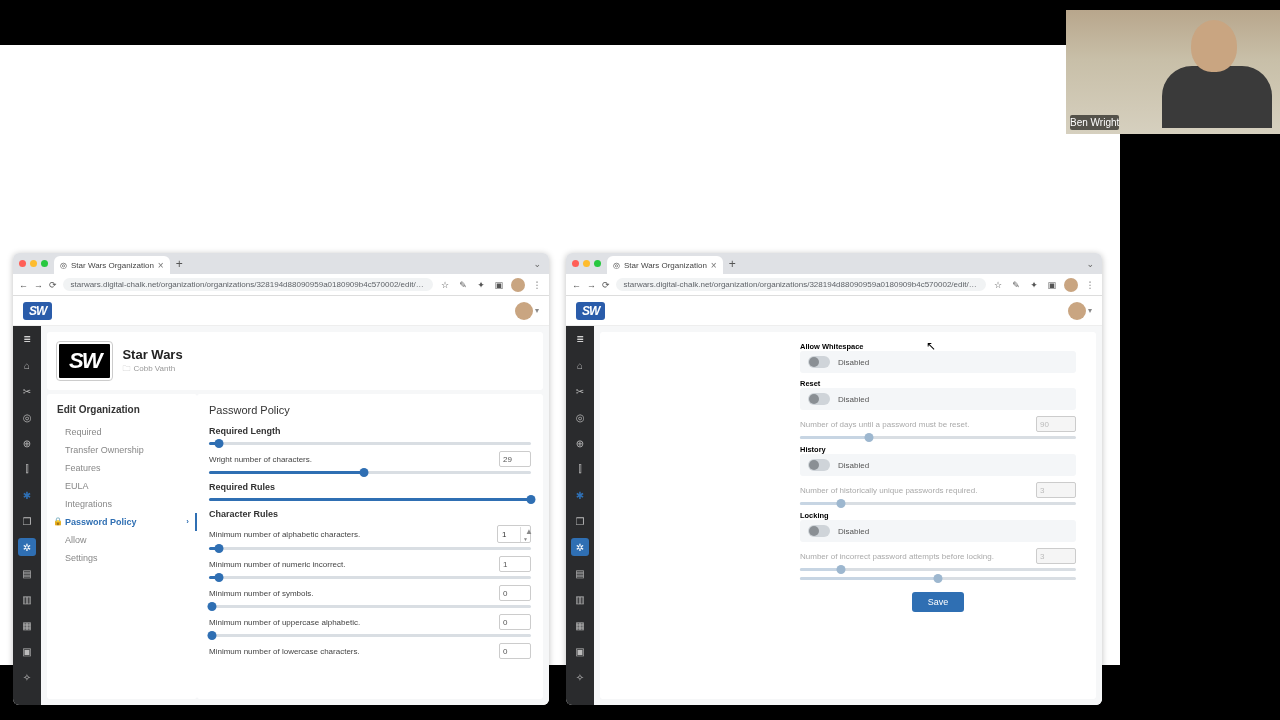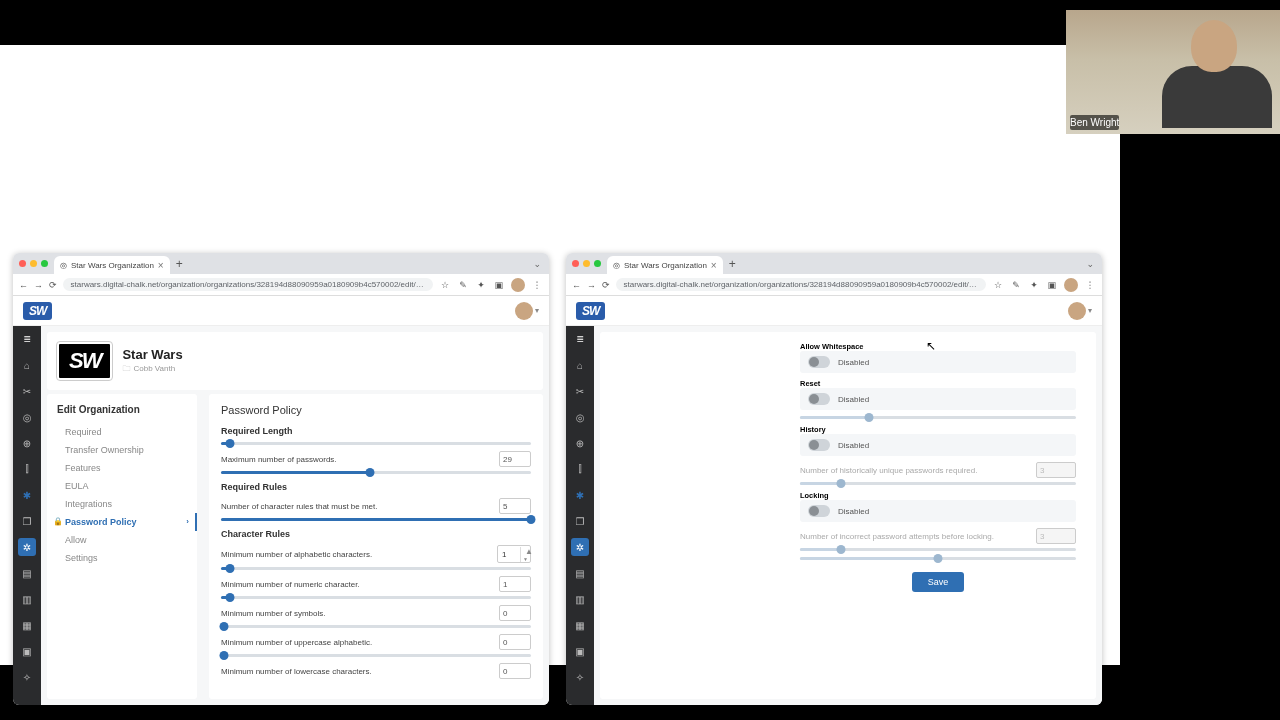--- a/index.html
+++ b/index.html
@@ -43,21 +43,21 @@
   .rail .ritem.active2 { color:#2f6fb3; }
   .rail .hamb { color:#fff; font-size:12px; }
 
   .content { flex:1; background:#f6f7f8; overflow:hidden; display:flex; flex-direction:column; }
   .orghdr { background:#fff; margin:6px 6px 4px 6px; padding:10px; display:flex; align-items:center; gap:10px; border-radius:3px; }
   .orglogo { background:#000; border:2px solid #fff; outline:1px solid #ccc; color:#fff; font-weight:800; font-style:italic; font-size:22px; padding:4px 10px; border-radius:3px; letter-spacing:-2px; }
   .orgname { font-size:13px; font-weight:600; color:#222; }
   .orguser { font-size:8px; color:#999; display:flex; align-items:center; gap:3px; }
   .folder-icon::before { content:"🗀"; font-size:8px; color:#bbb; }
 
-  .cols { display:flex; flex:1; gap:12px; padding:0 6px 6px 6px; overflow:hidden; }
+  .cols { display:flex; flex:1; gap:0; padding:0 6px 6px 6px; overflow:hidden; }
   .side { width:150px; background:#fff; border-radius:3px; padding:10px 0; font-size:9px; }
   .side h4 { font-size:10px; font-weight:600; padding:0 10px 8px; color:#333; }
   .side .sitem { padding:4px 10px 4px 18px; color:#888; position:relative; }
   .side .sitem.active { color:#2f6fb3; font-weight:600; border-right:2px solid #2f6fb3; }
   .side .sitem .lock { position:absolute; left:6px; color:#2f6fb3; font-size:8px; }
   .side .sitem .chev { position:absolute; right:6px; color:#2f6fb3; font-size:8px; }
 
   .panel { flex:1; background:#fff; border-radius:3px; padding:10px 12px; overflow:auto; font-size:9px; color:#333; }
   .panel h3 { font-size:11px; font-weight:500; margin-bottom:10px; }
   .panel h5 { font-size:9px; font-weight:700; margin:8px 0 6px; }
@@ -167,33 +167,29 @@
           </div>
           <div class="panel">
             <h3>Password Policy</h3>
 
             <h5>Required Length</h5>
             <div class="slider">
                 <div class="fill" style="width: 3%;"></div>
                 <div class="knob" style="left: 3%;"></div>
               </div>
             <div class="field">
-                <div class="lab">Maximum number of passwords.</div>
+                <div class="lab">Wright number of characters.</div>
                 <div class="inp">29</div>
               </div>
             <div class="slider">
                 <div class="fill" style="width: 48%;"></div>
                 <div class="knob" style="left: 48%;"></div>
               </div>
 
             <h5>Required Rules</h5>
-            <div class="field">
-                <div class="lab">Number of character rules that must be met.</div>
-                <div class="inp">5</div>
-              </div>
             <div class="slider">
                 <div class="fill" style="width: 100%;"></div>
                 <div class="knob" style="left: 100%;"></div>
               </div>
 
             <h5>Character Rules</h5>
             <div class="field">
                 <div class="lab">Minimum number of alphabetic characters.</div>
                 <div class="stepper">
                   <span>1</span>
@@ -201,21 +197,21 @@
                     <span>▲</span>
                     <span>▼</span>
                   </span>
                 </div>
               </div>
             <div class="slider">
                 <div class="fill" style="width: 3%;"></div>
                 <div class="knob" style="left: 3%;"></div>
               </div>
             <div class="field">
-                <div class="lab">Minimum number of numeric character.</div>
+                <div class="lab">Minimum number of numeric incorrect.</div>
                 <div class="inp">1</div>
               </div>
             <div class="slider">
                 <div class="fill" style="width: 3%;"></div>
                 <div class="knob" style="left: 3%;"></div>
               </div>
             <div class="field">
                 <div class="lab">Minimum number of symbols.</div>
                 <div class="inp">0</div>
               </div>
@@ -298,20 +294,24 @@
             <div class="toggle-row">
                 <div class="toggle"></div>
                 <span class="toggle-label">Disabled</span>
               </div>
 
             <h5>Reset</h5>
             <div class="toggle-row">
                 <div class="toggle"></div>
                 <span class="toggle-label">Disabled</span>
               </div>
+            <div class="field">
+                <div class="lab muted">Number of days until a password must be reset.</div>
+                <div class="inp wide disabled">90</div>
+              </div>
             <div class="slider muted">
                 <div class="fill" style="width: 25%;"></div>
                 <div class="knob" style="left: 25%;"></div>
               </div>
 
             <h5>History</h5>
             <div class="toggle-row">
                 <div class="toggle"></div>
                 <span class="toggle-label">Disabled</span>
               </div>

